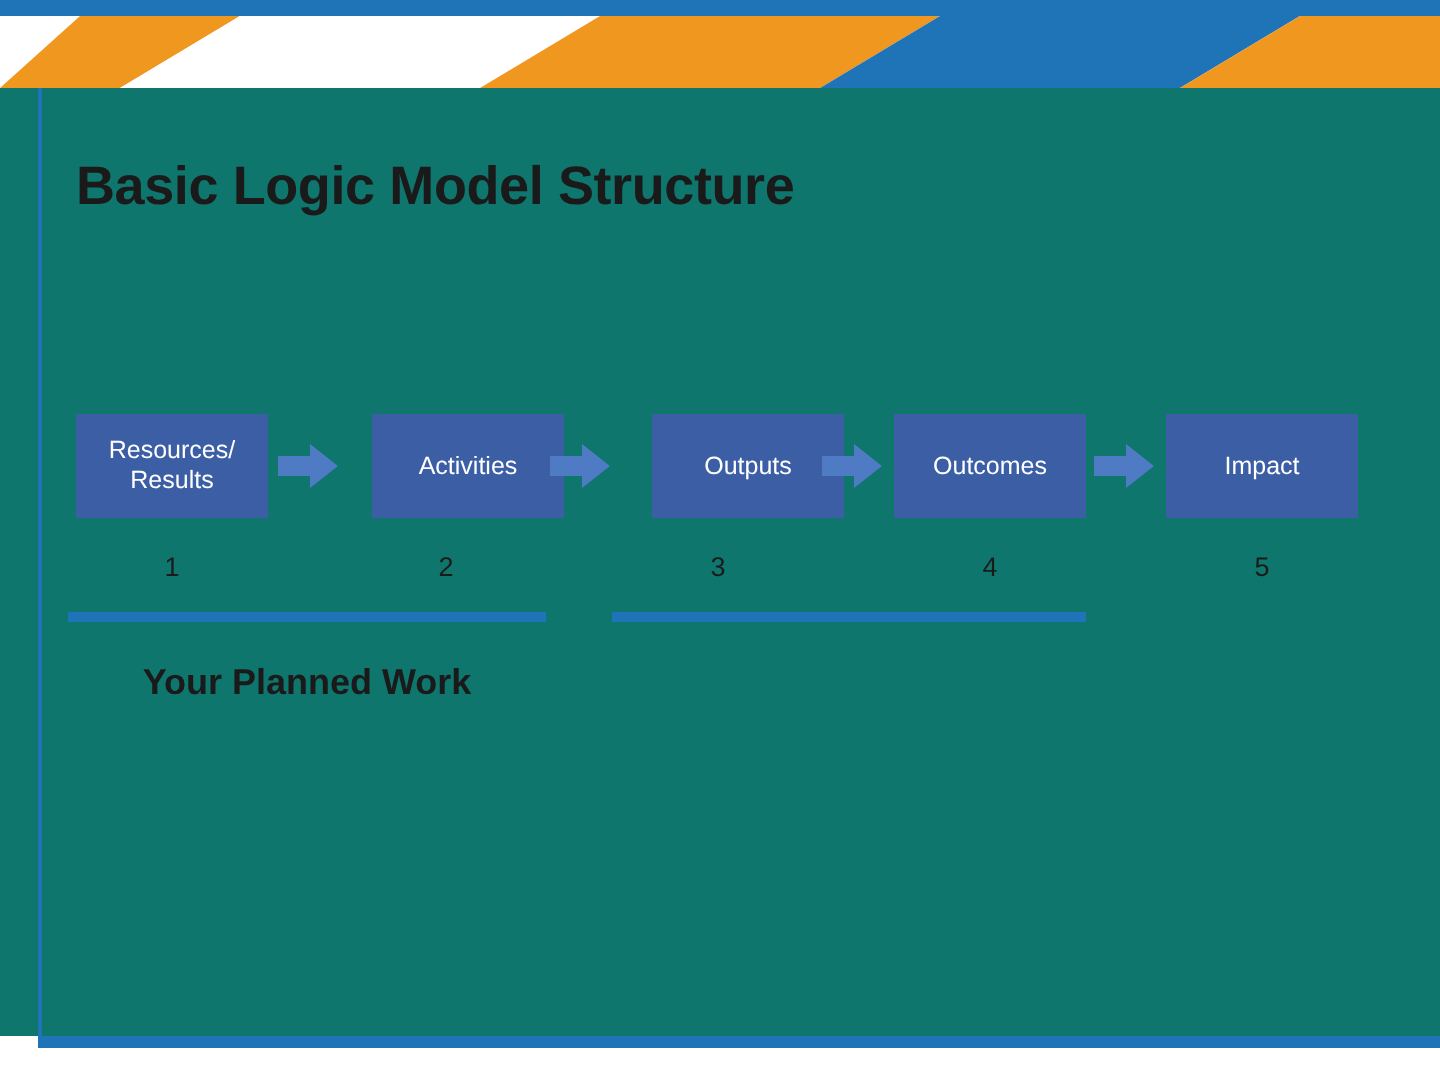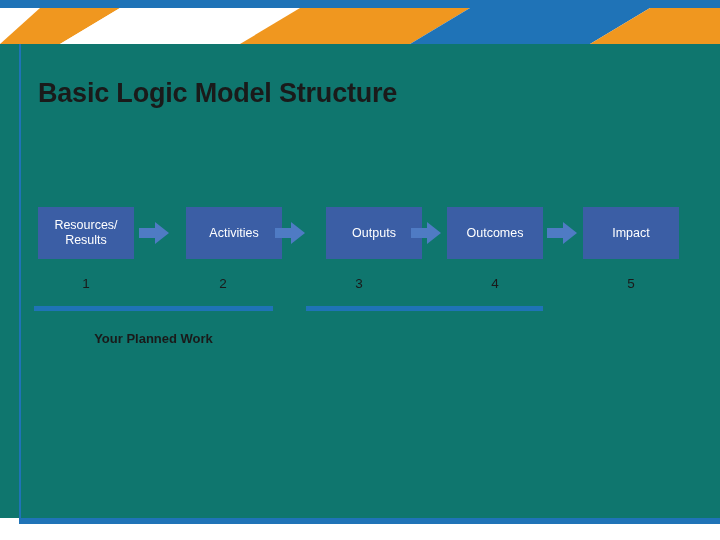--- a/index.html
+++ b/index.html
@@ -112,21 +112,21 @@
   }
 
   .underline {
     position: absolute;
     height: 5px;
     background: #1f73b7;
   }
 
   .caption {
     position: absolute;
-    font-size: 13px;
+    font-size: 18px;
     font-weight: bold;
     color: #1a1a1a;
     text-align: center;
     white-space: nowrap;
   }
 </style>
 </head>
 <body>
 
 <div class="slide">

